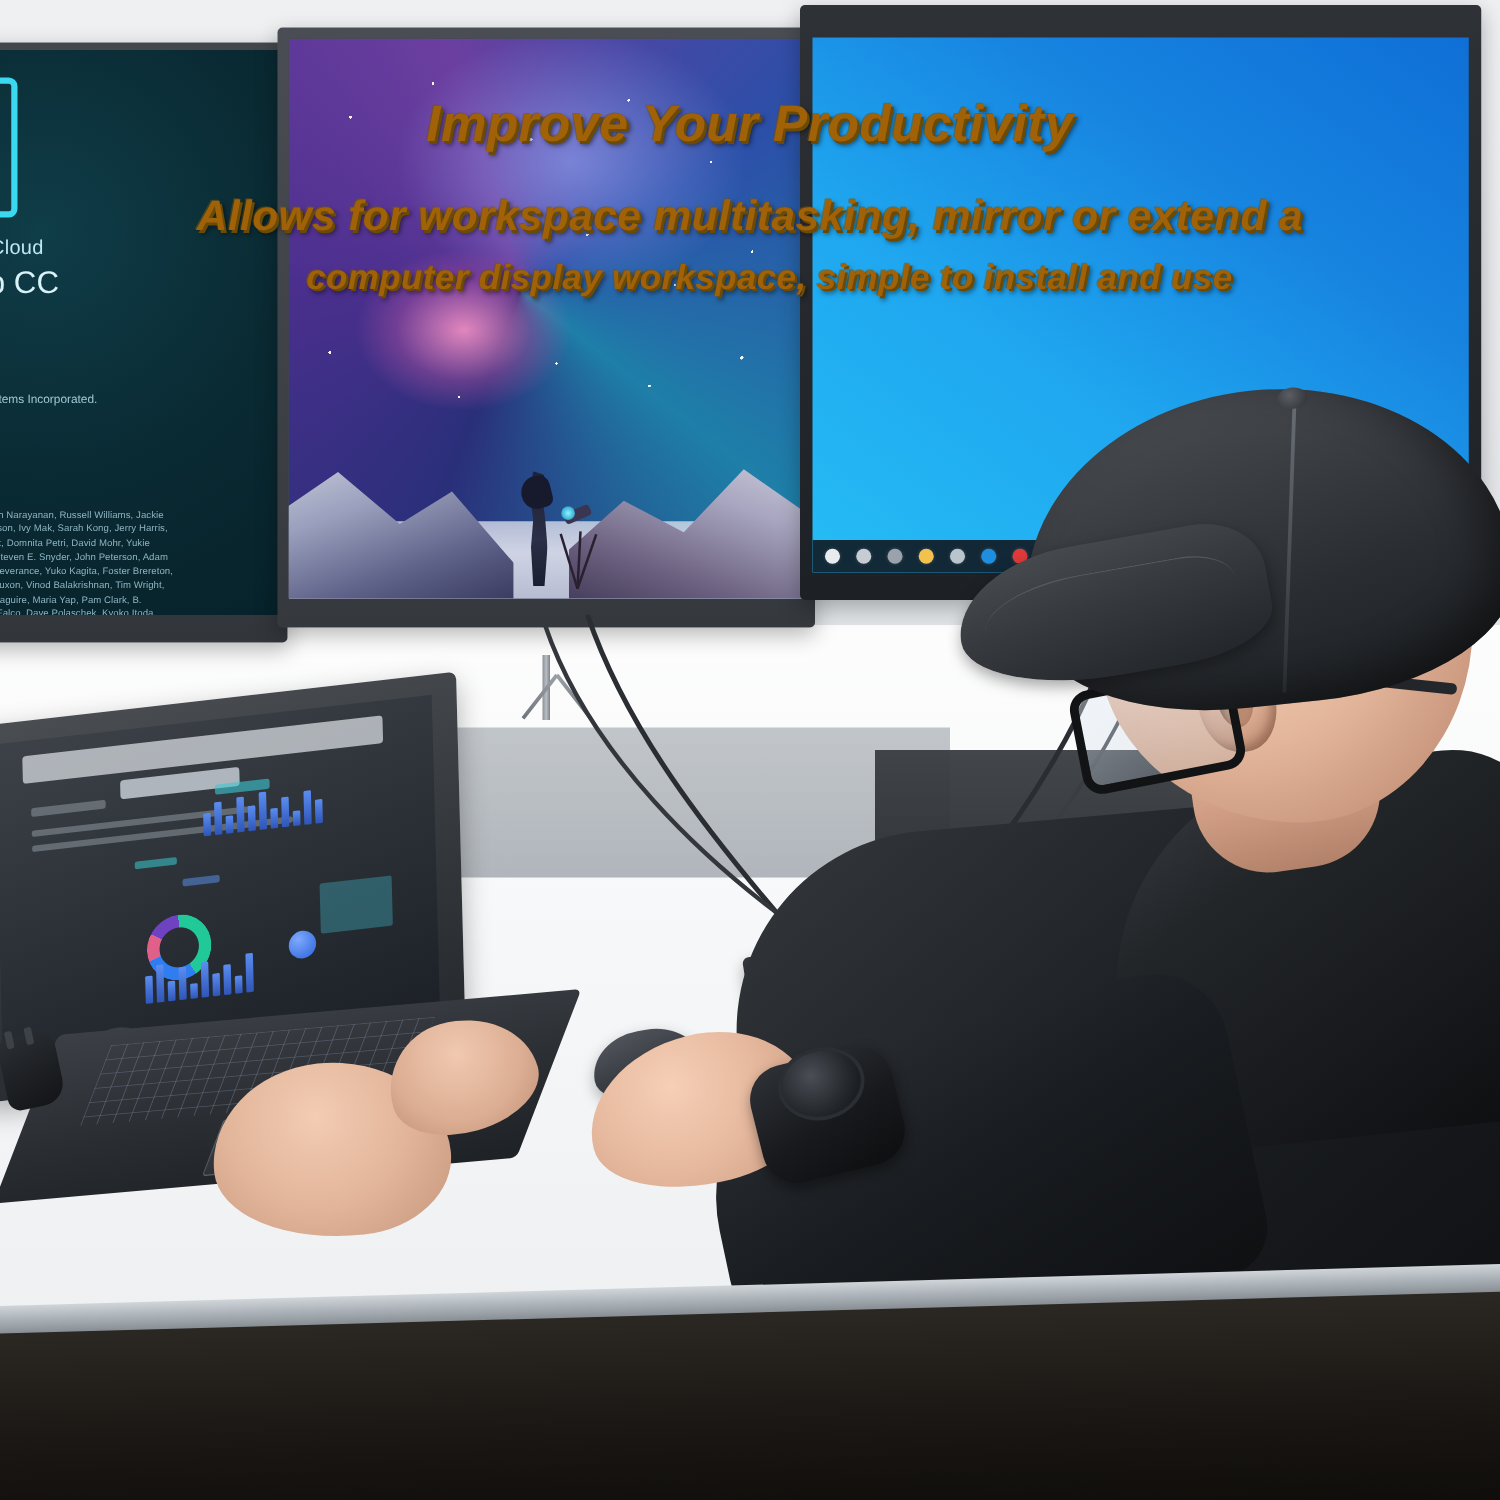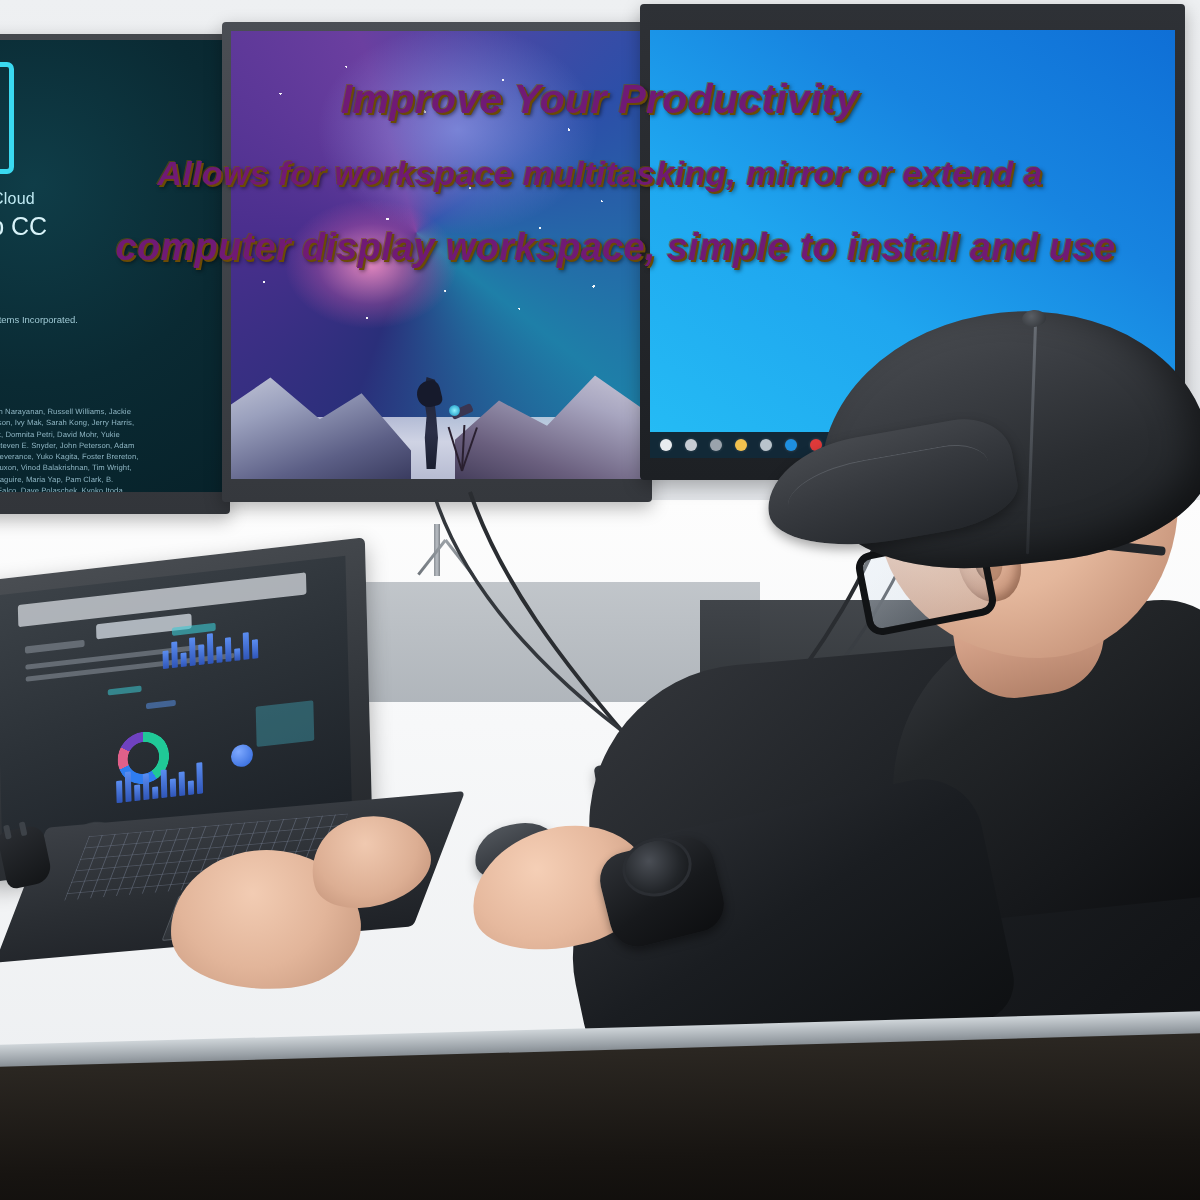--- a/index.html
+++ b/index.html
@@ -311,31 +311,31 @@
   .fingers-kb {
     position:absolute; left:-250px; top:566px; width:120px; height:90px;
     background:radial-gradient(circle at 50% 30%, #f0c9b0, #dcae93 60%, #bf8f76 100%);
     border-radius:45% 55% 50% 50% / 60% 60% 40% 40%; transform:rotate(-16deg);
   }
 
   
   #copy-overlay { position:absolute; left:0; top:0; width:1200px; height:300px; }
   .promo {
     position:absolute; width:1200px; text-align:center;
-    color:#701a75; font-style:italic; font-weight:bold;
+    color:#a16207; font-style:italic; font-weight:bold;
     letter-spacing:.3px;
     text-shadow:
        2px 2px 0 #6b4a05,
        3px 3px 4px rgba(0,0,0,.55),
       -1px -1px 0 rgba(120,84,8,.55);
     white-space:nowrap;
   }
   #promo-head { top:76px; font-size:41px; }
   #promo-l1  { top:154px; font-size:34px; }
-  #promo-l2  { top:226px; font-size:38px;padding-left:31px; }
+  #promo-l2  { top:206px; font-size:28px;padding-left:31px; }
 </style>
 </head>
 <body>
 
 <div id="scene">
 
   <div class="wall"></div>
   <div class="desk-white"></div>
   <div class="desk-partition"></div>
   <div class="desk-partition2"></div>

